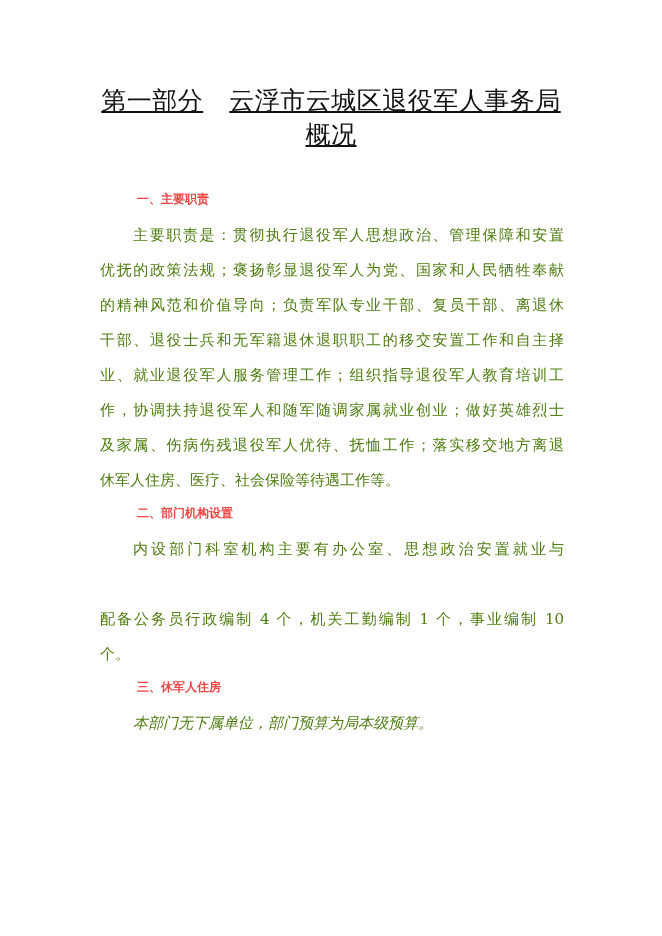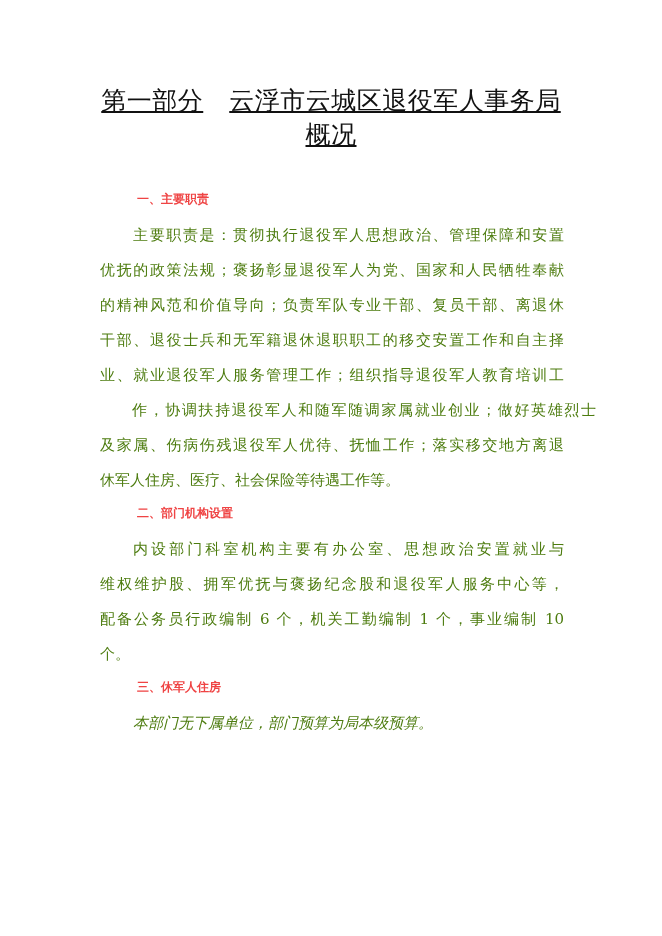--- a/index.html
+++ b/index.html
@@ -68,26 +68,25 @@
     <span>第一部分</span><span class="gap"></span><span>云浮市云城区退役军人事务局</span>
   </div>
   <div class="title l2">概况</div>
 
   <div class="heading" style="top:191px;">一、主要职责</div>
   <div class="line indent" style="top:226px;">主要职责是：贯彻执行退役军人思想政治、管理保障和安置</div>
   <div class="line" style="top:261px;">优抚的政策法规；褒扬彰显退役军人为党、国家和人民牺牲奉献</div>
   <div class="line" style="top:296px;">的精神风范和价值导向；负责军队专业干部、复员干部、离退休</div>
   <div class="line" style="top:331px;">干部、退役士兵和无军籍退休退职职工的移交安置工作和自主择</div>
   <div class="line" style="top:366px;">业、就业退役军人服务管理工作；组织指导退役军人教育培训工</div>
-  <div class="line" style="top:401px;margin-left:32px;">作，协调扶持退役军人和随军随调家属就业创业；做好英雄烈士</div>
+  <div class="line" style="top:401px;">作，协调扶持退役军人和随军随调家属就业创业；做好英雄烈士</div>
   <div class="line last" style="top:471px;">休军人住房、医疗、社会保险等待遇工作等。</div>
   <div class="line" style="top:436px;">及家属、伤病伤残退役军人优待、抚恤工作；落实移交地方离退</div>
 
   <div class="heading" style="top:505px;">二、部门机构设置</div>
   <div class="line indent" style="top:540px;">内设部门科室机构主要有办公室、思想政治安置就业与</div>
-  <div class="line" style="top:575px;">维权维护股、拥军优抚与褒扬纪念股和退役军人服务中心等，</div>
-  <div class="line" style="top:610px;">配备公务员行政编制 6 个，机关工勤编制 1 个，事业编制 10</div>
+  <div class="line" style="top:610px;">配备公务员行政编制 4 个，机关工勤编制 1 个，事业编制 10</div>
   <div class="line last" style="top:645px;">个。</div>
 
   <div class="heading" style="top:679px;">三、休军人住房</div>
   <div class="line indent last" style="top:714px;font-style:italic;">本部门无下属单位，部门预算为局本级预算。</div>
 
 </div>
 
 </body></html>

